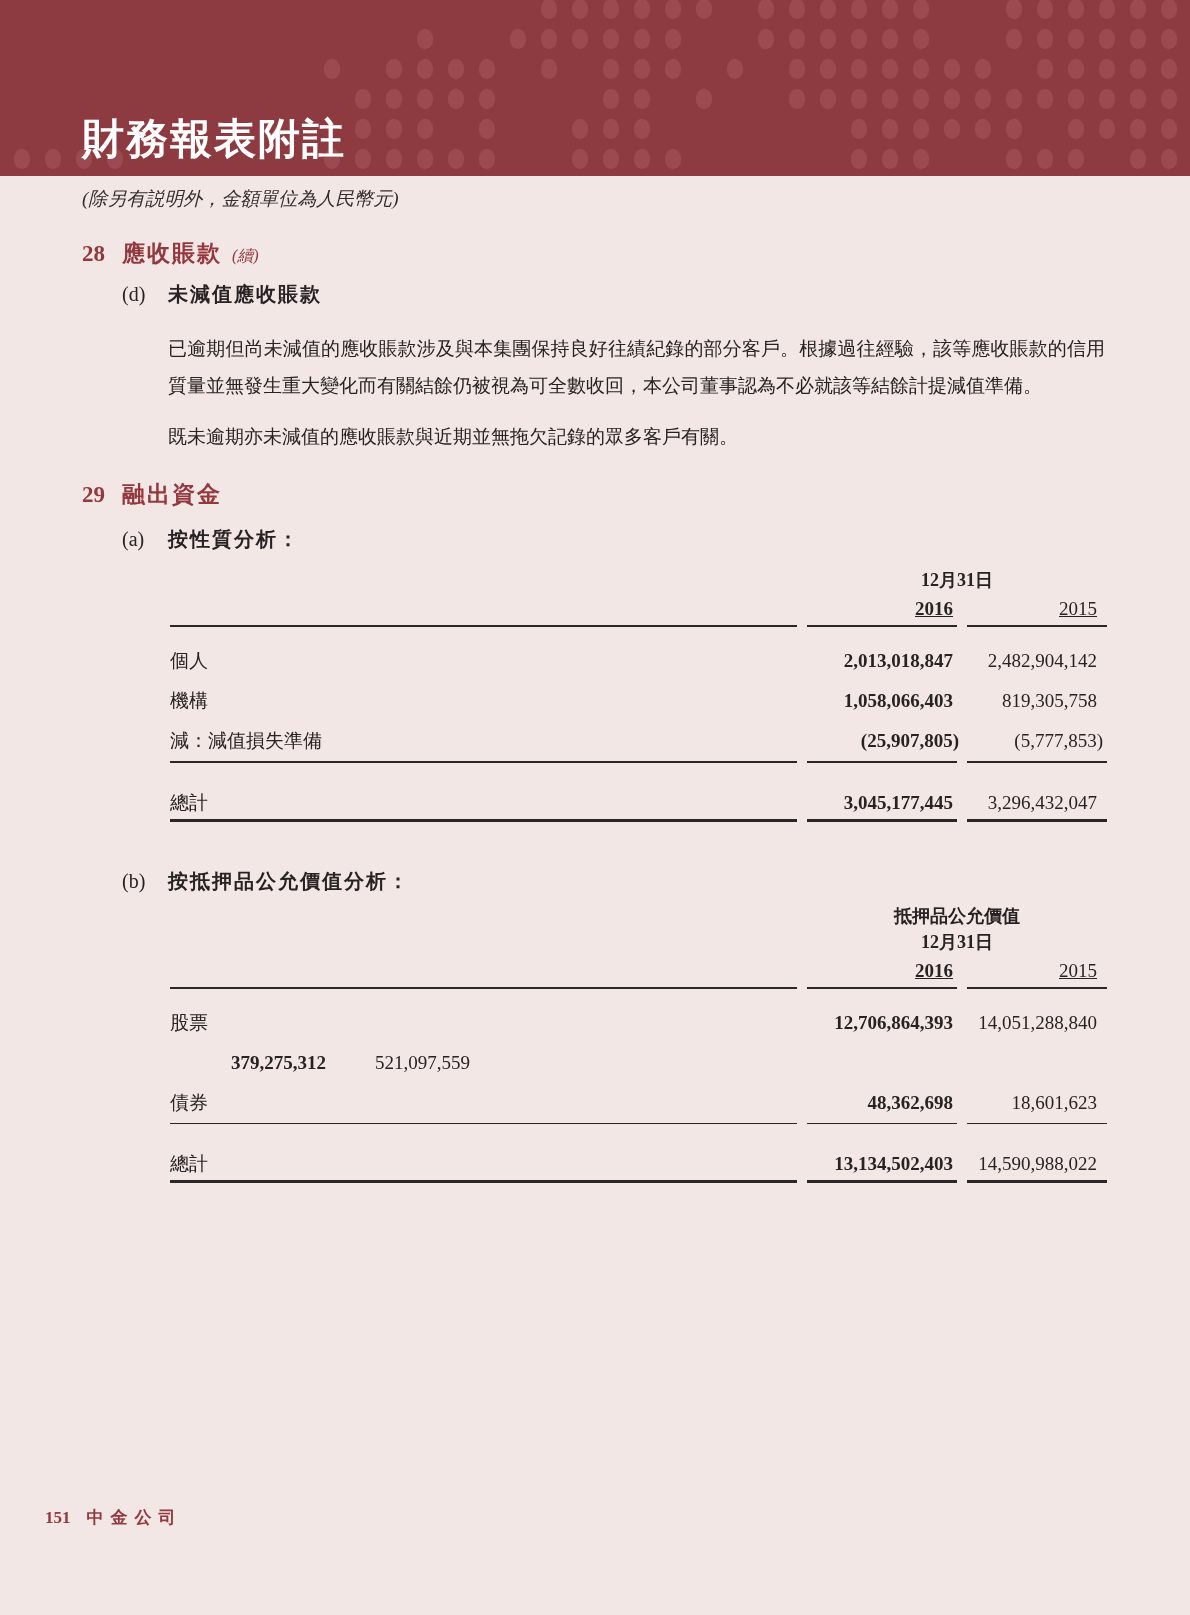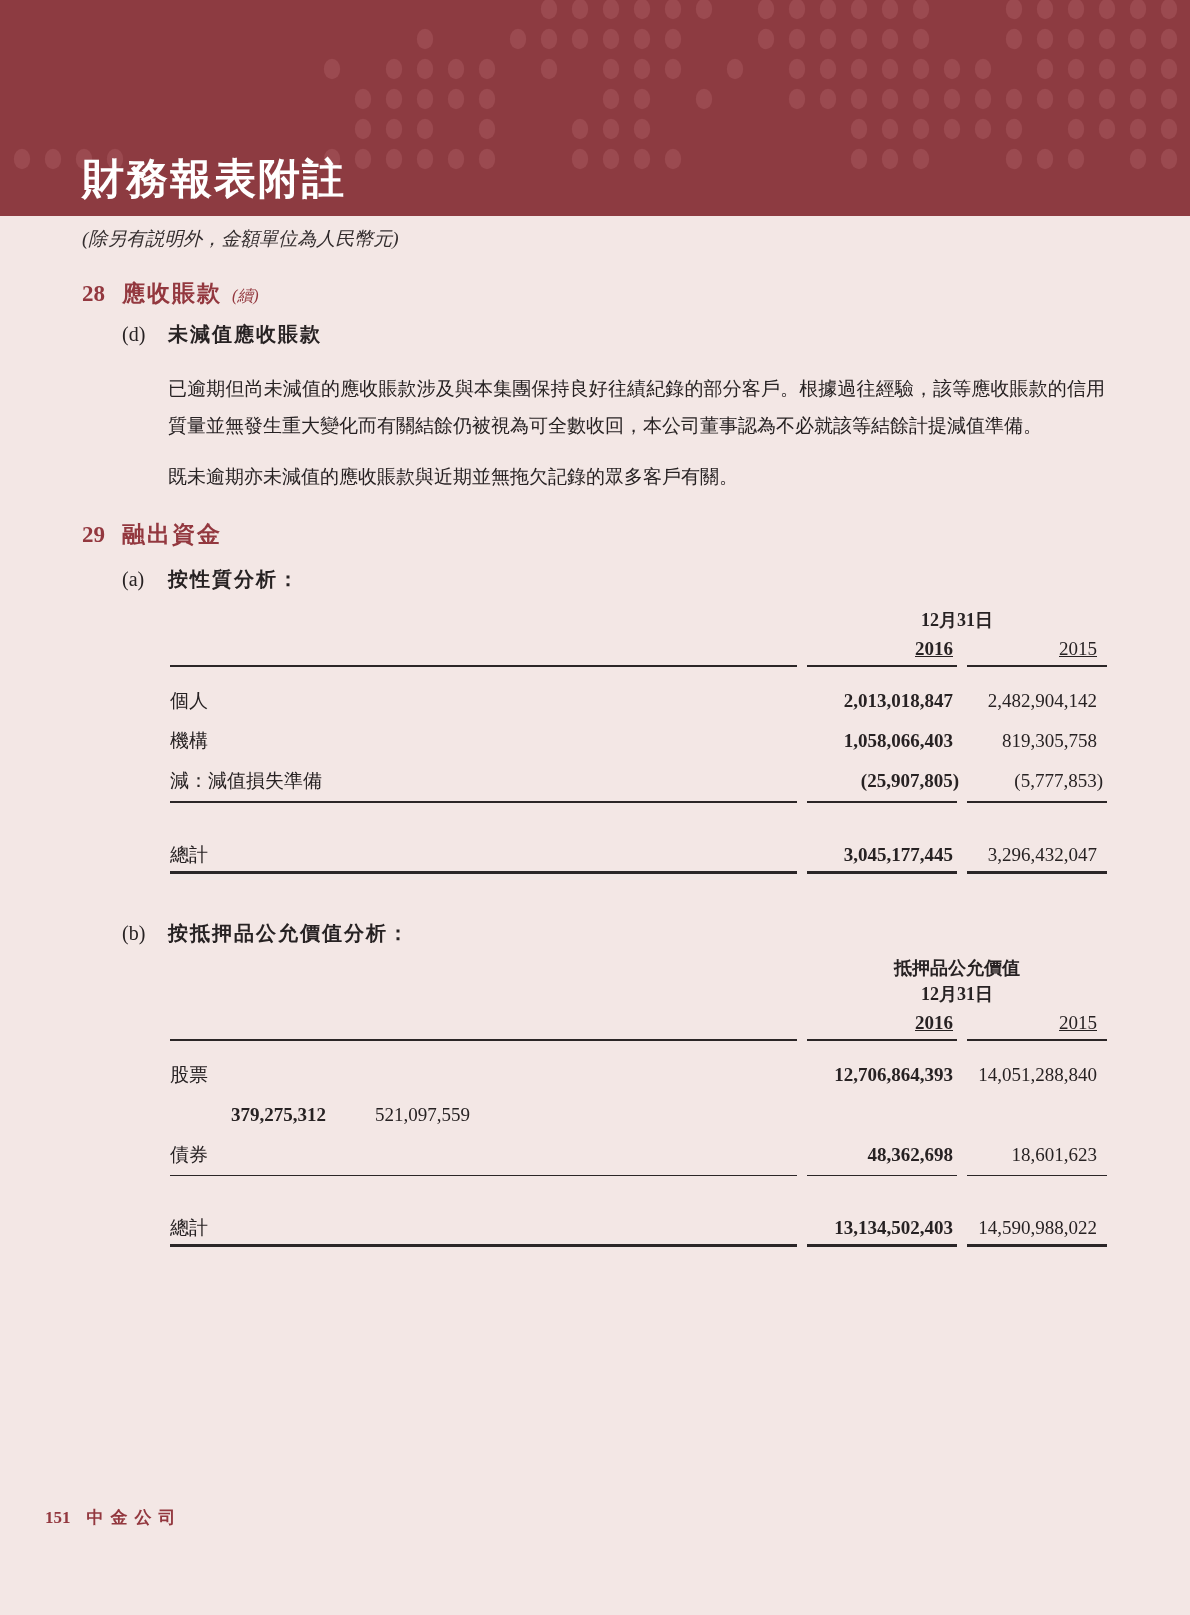--- a/index.html
+++ b/index.html
@@ -17,21 +17,21 @@
     position:relative;
     width:1190px;height:1615px;
     background:var(--page-bg);
     overflow:hidden;
     margin:0 auto;
   }
 
   
   .banner{
     position:relative;
-    width:100%;height:216px;
+    width:100%;height:176px;
     background:var(--banner);
     padding-left:28px;
   }
   .banner svg.dots{position:absolute;inset:0;}
   .banner h1{
     position:absolute;left:82px;bottom:16px;
     color:#ffffff;
     font-size:42px;font-weight:700;
     letter-spacing:2px;line-height:1;
     white-space:nowrap;
@@ -76,21 +76,21 @@
   .t-date{height:26px;line-height:26px;}
   .t-row{display:flex;align-items:center;}
   .c-label{flex:1;font-size:19px;}
   .c-gap{width:10px;}
   .c-y16{width:150px;text-align:right;padding-right:4px;font-size:19px;}
   .c-y15{width:140px;text-align:right;padding-right:10px;font-size:19px;}
   .t-years{height:32px;text-decoration:underline;}
   .t-years .c-y16{font-weight:700;}
   .t-body .t-row{height:40px;}
   .t-body .c-y16{font-weight:700;}
-  .t-total{height:32px;margin-top:36px;}
+  .t-total{height:32px;margin-top:24px;}
   .t-total .c-y16{font-weight:700;}
   .t-body{padding-top:14px;}
   .rule{display:flex;}
   .rule i{display:block;background:var(--rule);}
   .rule .l{flex:1;}
   .rule .g{width:10px;background:transparent;}
   .rule .y6{width:150px;}
   .rule .y5{width:140px;}
   .rule.r2 i{height:2px;}
   .rule.r1 i{height:1.5px;}

